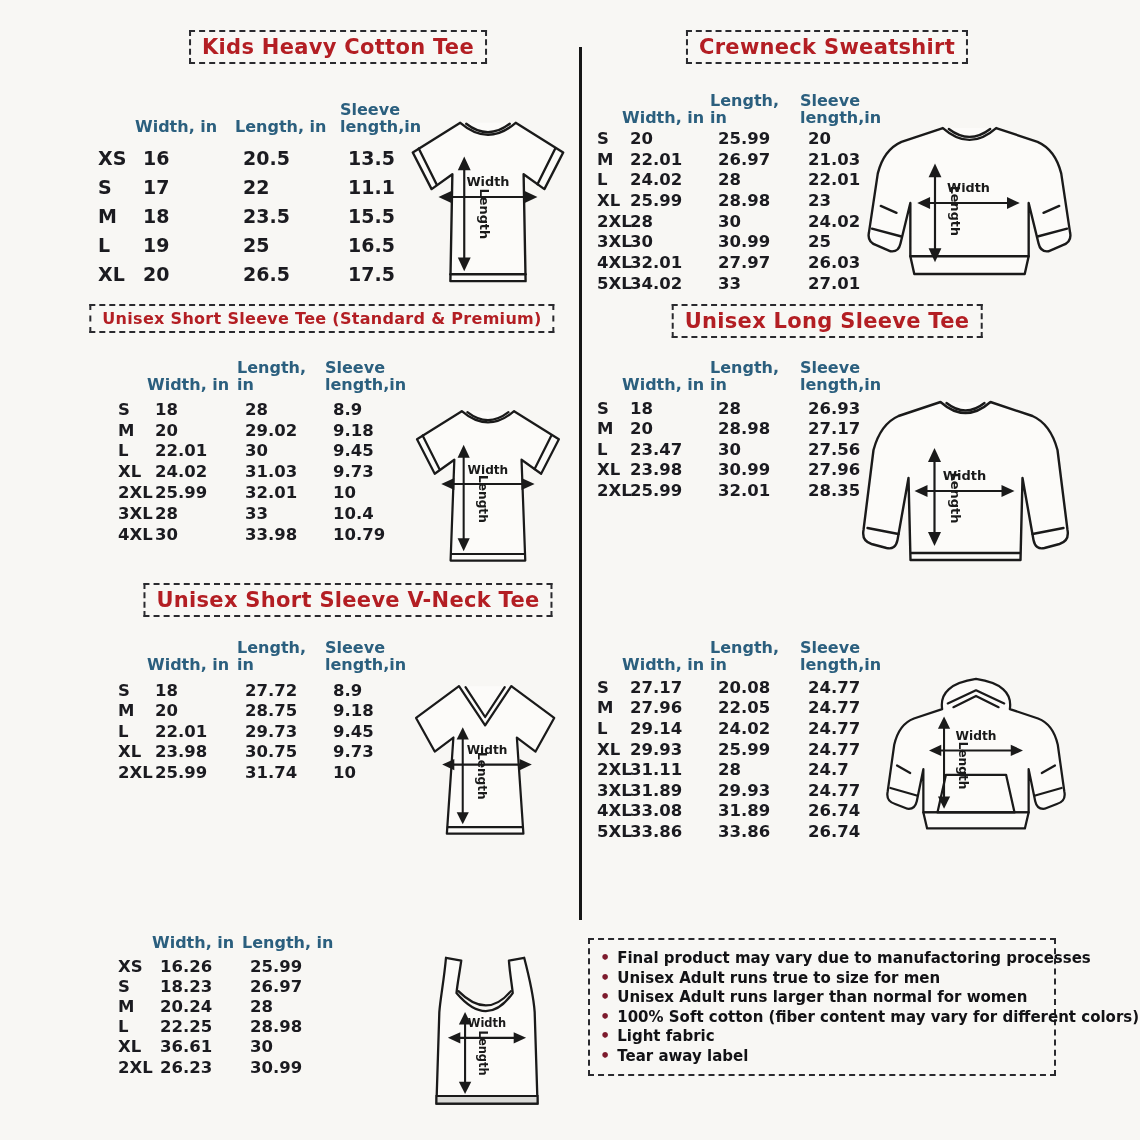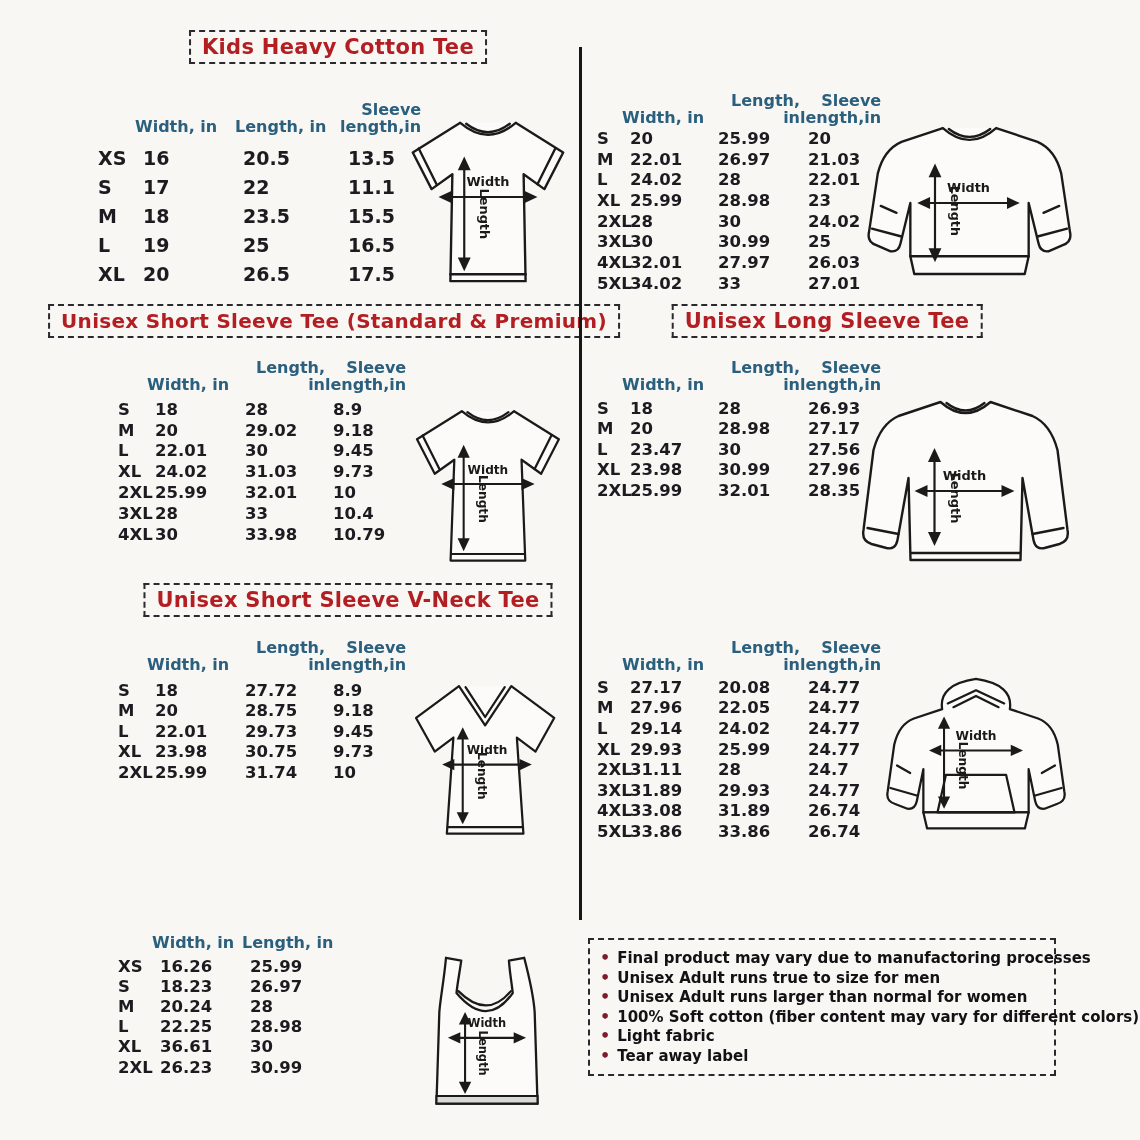--- a/index.html
+++ b/index.html
@@ -5,31 +5,31 @@
   html,body{margin:0;padding:0;background:#e9e8e6}
   .canvas{position:relative;width:1140px;height:1140px;background:#f8f7f4;
     font-family:"DejaVu Sans",sans-serif;color:#1b1b20;overflow:hidden;margin:0 auto}
 
   
   .titlebox{position:absolute;transform:translateX(-50%);border:2px dashed #2a2a2e;
     padding:3px 11px;font-size:21px;font-weight:bold;color:#b31e23;white-space:nowrap;
     letter-spacing:.3px;background:transparent}
   #t-kids{left:338px;top:30px}
   #t-crew{left:827px;top:30px}
-  #t-ss{left:334px;top:304px;font-size:20px}
+  #t-ss{left:322px;top:304px;font-size:16px}
   #t-ls{left:827px;top:304px}
   #t-vn{left:348px;top:583px}
   #t-hd{left:784px;top:583px}
   #t-tk{left:350px;top:862px}
 
   
   .tbl{position:absolute}
   .thead,.trow{display:grid;grid-template-columns:var(--cols);font-weight:bold}
   .thead{align-items:end}
-  .th{align-self:end;justify-self:start;transform:translateX(-8px);text-align:right;
+  .th{align-self:end;justify-self:start;transform:translateX(-8px);text-align:left;
       white-space:pre-line;font-size:16px;line-height:1.1;color:#2b5f7e}
   .trow{align-items:center;height:var(--rh);font-size:var(--fs)}
   .sz,.val{white-space:nowrap}
 
   #tbl-kids{left:98px;top:82px;--cols:45px 100px 105px 90px;--rh:29px;--fs:19px}
   #tbl-kids .thead{height:54px}
   #tbl-kids .rows{margin-top:7px}
 
   #tbl-crew{left:597px;top:82px;--cols:33px 88px 90px 84px;--rh:20.7px;--fs:16.5px}
   #tbl-crew .thead{height:45px}
@@ -82,20 +82,21 @@
   .ah{fill:#1a1a1a;stroke:none}
   .gl{font-family:"DejaVu Sans",sans-serif;font-weight:bold;font-size:13px;fill:#1a1a1a}
   .gl.sm{font-size:12px}
 </style>
 </head>
 <body>
 
 <div class="canvas">
 
   <div class="titlebox" id="t-kids">Kids Heavy Cotton Tee</div>
+  <div class="titlebox" id="t-crew">Crewneck Sweatshirt</div>
   <div class="titlebox" id="t-ss">Unisex Short Sleeve Tee (Standard &amp; Premium)</div>
   <div class="titlebox" id="t-ls">Unisex Long Sleeve Tee</div>
   <div class="titlebox" id="t-vn">Unisex Short Sleeve V-Neck Tee</div>
 
   <div class="tbl" id="tbl-kids">
     <div class="thead">
       <span class="th"></span>
       <span class="th">Width, in</span>
       <span class="th">Length, in</span>
       <span class="th">Sleeve

